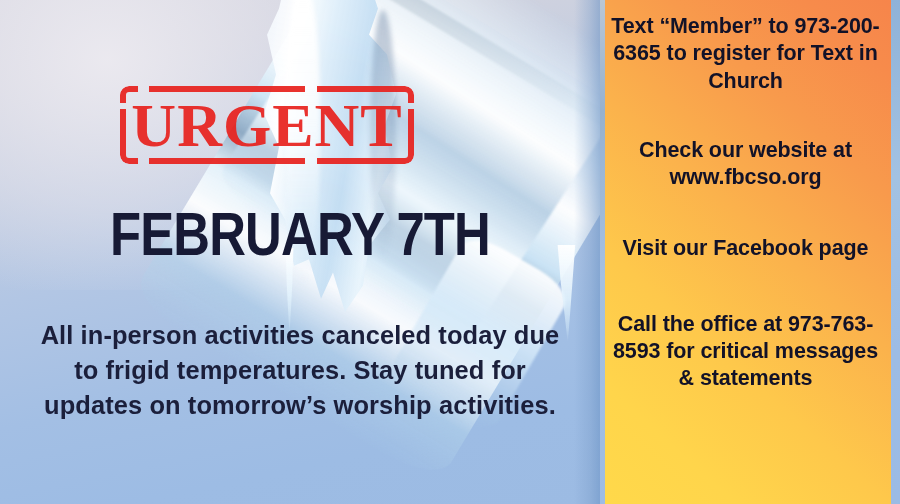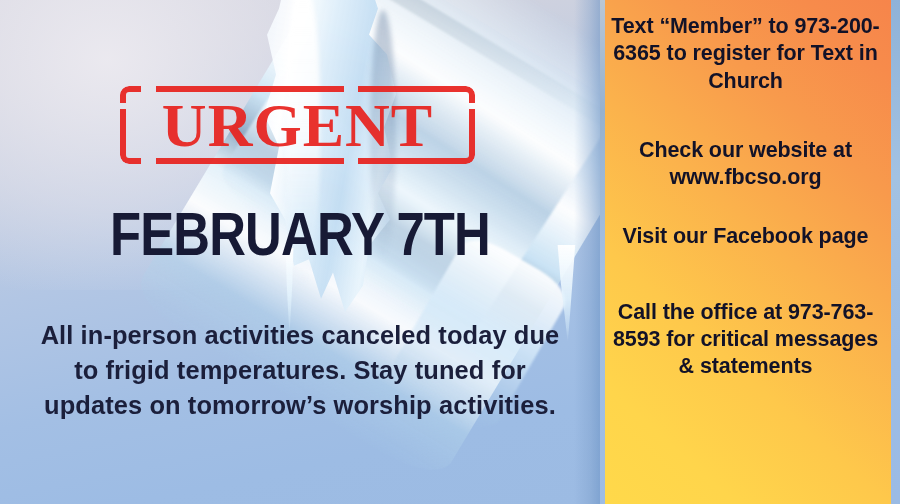--- a/index.html
+++ b/index.html
@@ -146,21 +146,21 @@
     margin-top:6px;display:flex;flex-direction:column;align-items:center;
     color:#fff;line-height:1;
   }
   .lw1{font-size:12.5px;font-weight:bold;letter-spacing:2.1px;}
   .lw2{font-size:12.5px;font-weight:bold;letter-spacing:1.6px;margin-top:3px;}
   .lw3{font-size:7.5px;font-weight:bold;letter-spacing:3.1px;margin-top:4px;}
   .lw4{font-size:4.6px;font-weight:bold;letter-spacing:.85px;margin-top:3px;}
 
   
   .stamp{
-    position:absolute;left:120px;top:86px;width:355px;height:78px;
+    position:absolute;left:120px;top:86px;width:294px;height:78px;
   }
   .stamp-border{
     position:absolute;inset:0;
     border:6px solid #e8231f;
     border-radius:9px;
     -webkit-mask-image:
       linear-gradient(90deg, #000 0 6%, transparent 6% 10%, #000 10% 63%, transparent 63% 67%, #000 67% 100%),
       linear-gradient(180deg, #000 0 22%, transparent 22% 30%, #000 30% 100%);
     -webkit-mask-composite: source-in;
     mask-image:
@@ -237,21 +237,21 @@
     text-align:center;
     font-family:"Liberation Sans", sans-serif;
     font-weight:bold;
     font-size:21.5px;
     line-height:1.27;
     color:#121228;
     letter-spacing:-.1px;
   }
   .sb1{margin-top:9px;}
   .sb2{margin-top:42px;padding-left:48px;}
-  .sb3{margin-top:32px;}
+  .sb3{margin-top:44px;}
   .sb4{margin-top:48px;}
 </style>
 </head>
 <body>
 
 <div id="poster">
 
   <div class="photo">
     <div class="photo-haze"></div>
     <div class="branch"></div>

